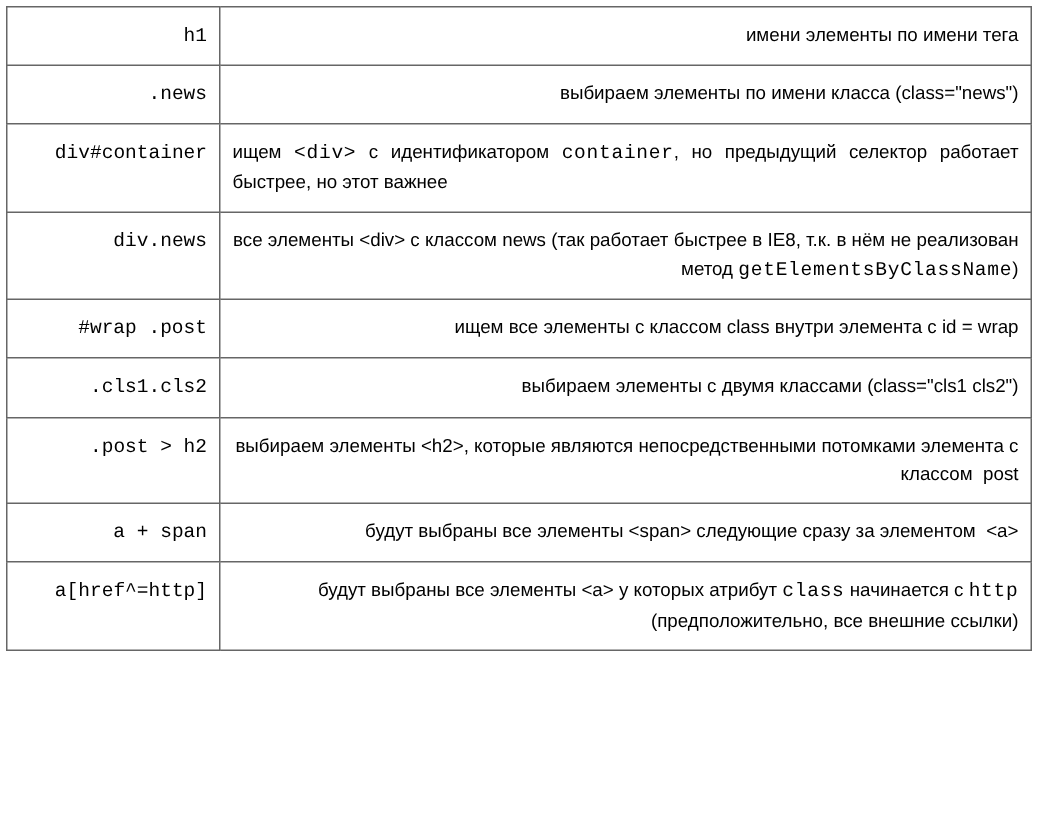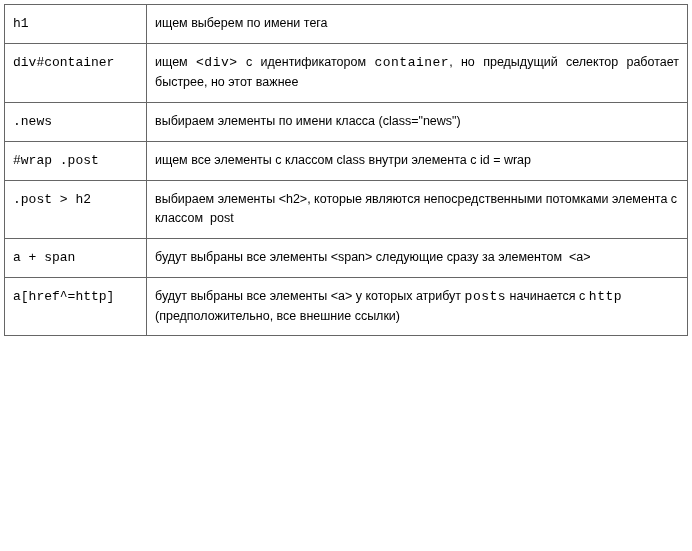--- a/index.html
+++ b/index.html
@@ -16,20 +16,21 @@
     border-collapse: collapse;
     width: 100%;
     table-layout: fixed;
   }
   td {
     border: 1px solid #666;
     padding: 9px 8px;
     vertical-align: top;
     line-height: 1.55;
     word-wrap: break-word;
+    text-align: right;
   }
   td.sel {
     width: 125px;
     font-family: "Courier New", Courier, monospace;
     font-size: 13px;
     white-space: nowrap;
   }
   .mono {
     font-family: "Courier New", Courier, monospace;
     font-size: 13px;
@@ -37,40 +38,48 @@
   }
   .justify { text-align: justify; }
 </style>
 </head>
 <body>
 
 <table>
   <tbody id="tbody">
       <tr>
         <td class="sel">h1</td>
-        <td>ищем выберем по имени тега</td>
+        <td>имени элементы по имени тега</td>
+      </tr>
+      <tr>
+        <td class="sel">.news</td>
+        <td>выбираем элементы по имени класса (class="news")</td>
       </tr>
       <tr>
         <td class="sel">div#container</td>
         <td class="justify">ищем <span class="mono">&lt;div&gt;</span> с идентификатором <span class="mono">container</span>, но предыдущий селектор работает быстрее, но этот важнее</td>
       </tr>
       <tr>
-        <td class="sel">.news</td>
-        <td>выбираем элементы по имени класса (class="news")</td>
+        <td class="sel">div.news</td>
+        <td>все элементы &lt;div&gt; с классом news (так работает быстрее в IE8, т.к. в нём не реализован метод <span class="mono">getElementsByClassName</span>)</td>
       </tr>
       <tr>
         <td class="sel">#wrap .post</td>
         <td>ищем все элементы с классом class внутри элемента с id = wrap</td>
+      </tr>
+      <tr>
+        <td class="sel">.cls1.cls2</td>
+        <td>выбираем элементы с двумя классами (class="cls1 cls2")</td>
       </tr>
       <tr>
         <td class="sel">.post &gt; h2</td>
         <td>выбираем элементы &lt;h2&gt;, которые являются непосредственными потомками элемента с классом &nbsp;post</td>
       </tr>
       <tr>
         <td class="sel">a + span</td>
         <td>будут выбраны все элементы &lt;span&gt; следующие сразу за элементом &nbsp;&lt;a&gt;</td>
       </tr>
       <tr>
         <td class="sel">a[href^=http]</td>
-        <td>будут выбраны все элементы &lt;a&gt; у которых атрибут <span class="mono">posts</span> начинается с <span class="mono">http</span> (предположительно, все внешние ссылки)</td>
+        <td>будут выбраны все элементы &lt;a&gt; у которых атрибут <span class="mono">class</span> начинается с <span class="mono">http</span> (предположительно, все внешние ссылки)</td>
       </tr>
     </tbody>
 </table>
 
 </body></html>

